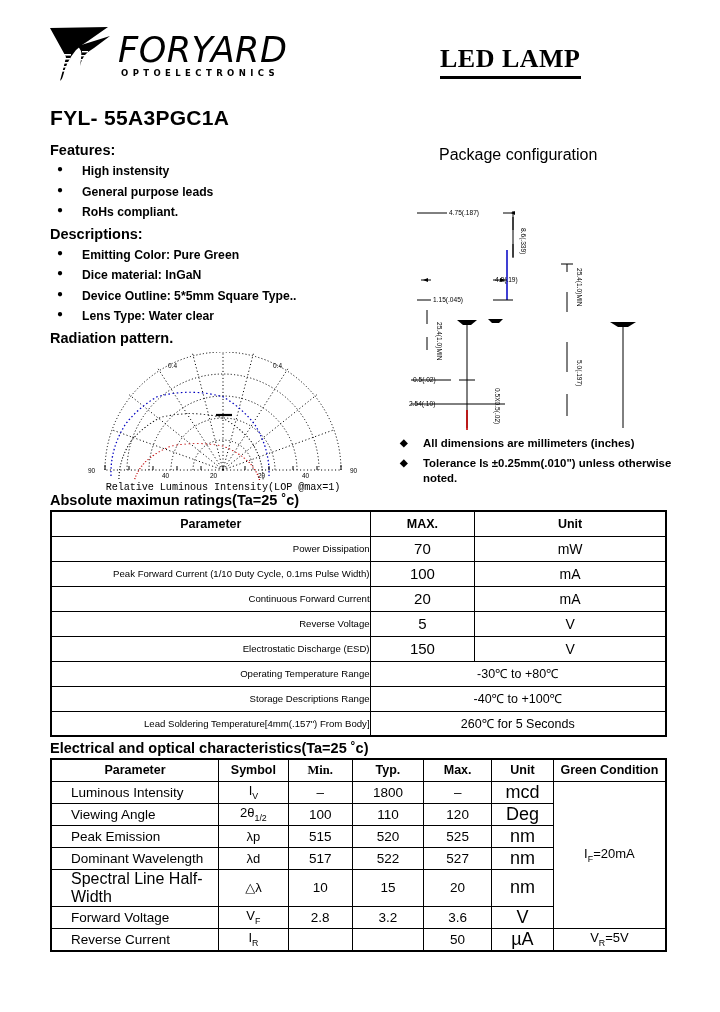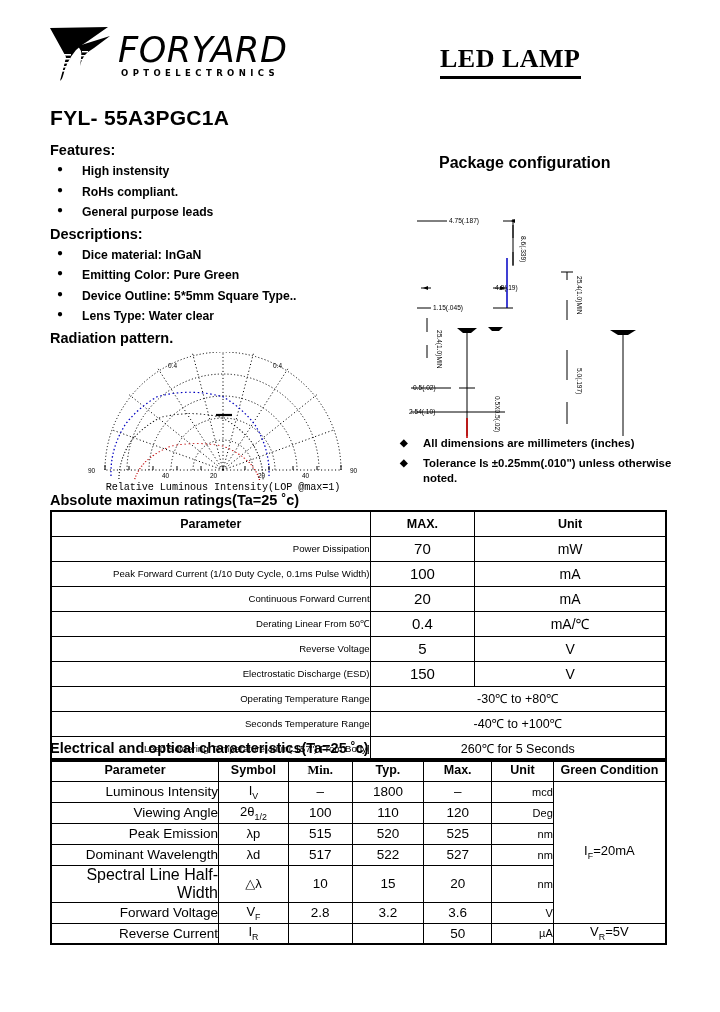--- a/index.html
+++ b/index.html
@@ -51,22 +51,22 @@
   .bullets { list-style: none; margin: 0 0 2px 0; padding: 0; }
   .bullets li {
     font-size: 12.2px; font-weight: bold;
     padding-left: 32px; position: relative;
     margin-bottom: 6.5px; line-height: 1.15;
   }
   .bullets li::before {
     content: "\25CF"; position: absolute; left: 7px; top: -1px; font-size: 10px;
   }
   .pkg-title {
-    font-size: 16px; font-weight: bold; text-align: left;
-    margin: 14px 0 0 44px;
+    font-size: 16px; font-weight: normal; text-align: left;
+    margin: 6px 0 0 44px;
   }
 
   
   .pkg-draw { position: relative; width: 290px; height: 260px; margin-top: 8px; }
   .pkg-draw svg { display: block; }
 
   
   .notes { position: absolute; left: 395px; top: 296px; width: 300px; }
   .notes ul { list-style: none; margin: 0; padding: 0; }
   .notes li {
@@ -99,24 +99,24 @@
   .t1 td.v { font-size: 15px; text-align: center; height: 25px; }
   .t1 td.u { font-size: 14px; text-align: center; height: 25px; }
   .t1 td.span { font-size: 12.5px; text-align: center; height: 25px; }
   .cw1 { width: 320px; } .cw2 { width: 105px; } .cw3 { width: 192px; }
 
   .t2wrap { position: absolute; left: 50px; top: 740px; width: 617px; }
   .t2 { border: 2px solid #000; }
   .t2 td, .t2 th { border: 1px solid #000; text-align: center; }
   .t2 th { font-size: 12.5px; font-weight: bold; height: 22px; }
   .t2 td { height: 21px; font-size: 13.5px; }
-  .t2 td.pname { text-align: right; padding-left: 19px; font-size: 13.5px; }
+  .t2 td.pname { text-align: left; padding-left: 19px; font-size: 13.5px; }
   .t2 td.pname.sm { font-size: 16px; }
   .t2 td.sym { font-size: 13px; }
-  .t2 td.unit { font-size: 11px; text-align: right; }
+  .t2 td.unit { font-size: 18px; }
   .t2 td.tc { font-size: 13px; }
   .e1 { width: 168px; } .e2 { width: 70px; } .e3 { width: 64px; font-family: Liberation Serif, serif; }
   .e4 { width: 72px; } .e5 { width: 68px; } .e6 { width: 62px; } .e7 { width: 113px; }
   sub { font-size: 0.68em; }
 </style>
 </head>
 <body>
 
 <div class="page">
 
@@ -146,27 +146,27 @@
     <div class="doc-title">LED LAMP</div>
   </div>
   <div class="part-no">FYL- 55A3PGC1A</div>
 
   <div class="cols">
 
     <div class="col-left">
       <div class="sec-head">Features:</div>
       <ul class="bullets">
         <li>High instensity</li>
+        <li>General purpose leads</li>
         <li>RoHs compliant.</li>
-        <li>General purpose leads</li>
       </ul>
       <div class="sec-head">Descriptions:</div>
       <ul class="bullets">
+        <li>Emitting Color: Pure Green</li>
         <li>Dice material: InGaN</li>
-        <li>Emitting Color: Pure Green</li>
         <li>Device Outline: 5*5mm Square Type..</li>
         <li>Lens Type: Water clear</li>
       </ul>
       <div class="sec-head">Radiation pattern.</div>
 
       <div class="rad-wrap">
         <svg width="330" height="128" viewBox="0 0 330 128">
           <defs>
             <pattern id="dotp" width="3" height="3" patternUnits="userSpaceOnUse">
               <rect width="1.1" height="1.1" fill="#000"></rect>
@@ -333,40 +333,35 @@
         <td class="p">Peak Forward Current (1/10 Duty Cycle, 0.1ms Pulse Width)</td>
         <td class="v">100</td>
         <td class="u">mA</td>
       </tr>
       <tr>
         <td class="p">Continuous Forward Current</td>
         <td class="v">20</td>
         <td class="u">mA</td>
       </tr>
       <tr>
-        <td class="p">Derating Linear From 50℃</td>
-        <td class="v">0.4</td>
-        <td class="u">mA/℃</td>
-      </tr>
-      <tr>
         <td class="p">Reverse Voltage</td>
         <td class="v">5</td>
         <td class="u">V</td>
       </tr>
       <tr>
         <td class="p">Electrostatic Discharge (ESD)</td>
         <td class="v">150</td>
         <td class="u">V</td>
       </tr>
       <tr>
         <td class="p">Operating Temperature Range</td>
         <td class="span" colspan="2">-30℃ to +80℃</td>
       </tr>
       <tr>
-        <td class="p">Seconds Temperature Range</td>
+        <td class="p">Storage Descriptions Range</td>
         <td class="span" colspan="2">-40℃ to +100℃</td>
       </tr>
       <tr>
         <td class="p">Lead Soldering Temperature[4mm(.157") From Body]</td>
         <td class="span" colspan="2">260℃ for 5 Seconds</td>
       </tr>
     </tbody>
       </table>
   </div>
 

